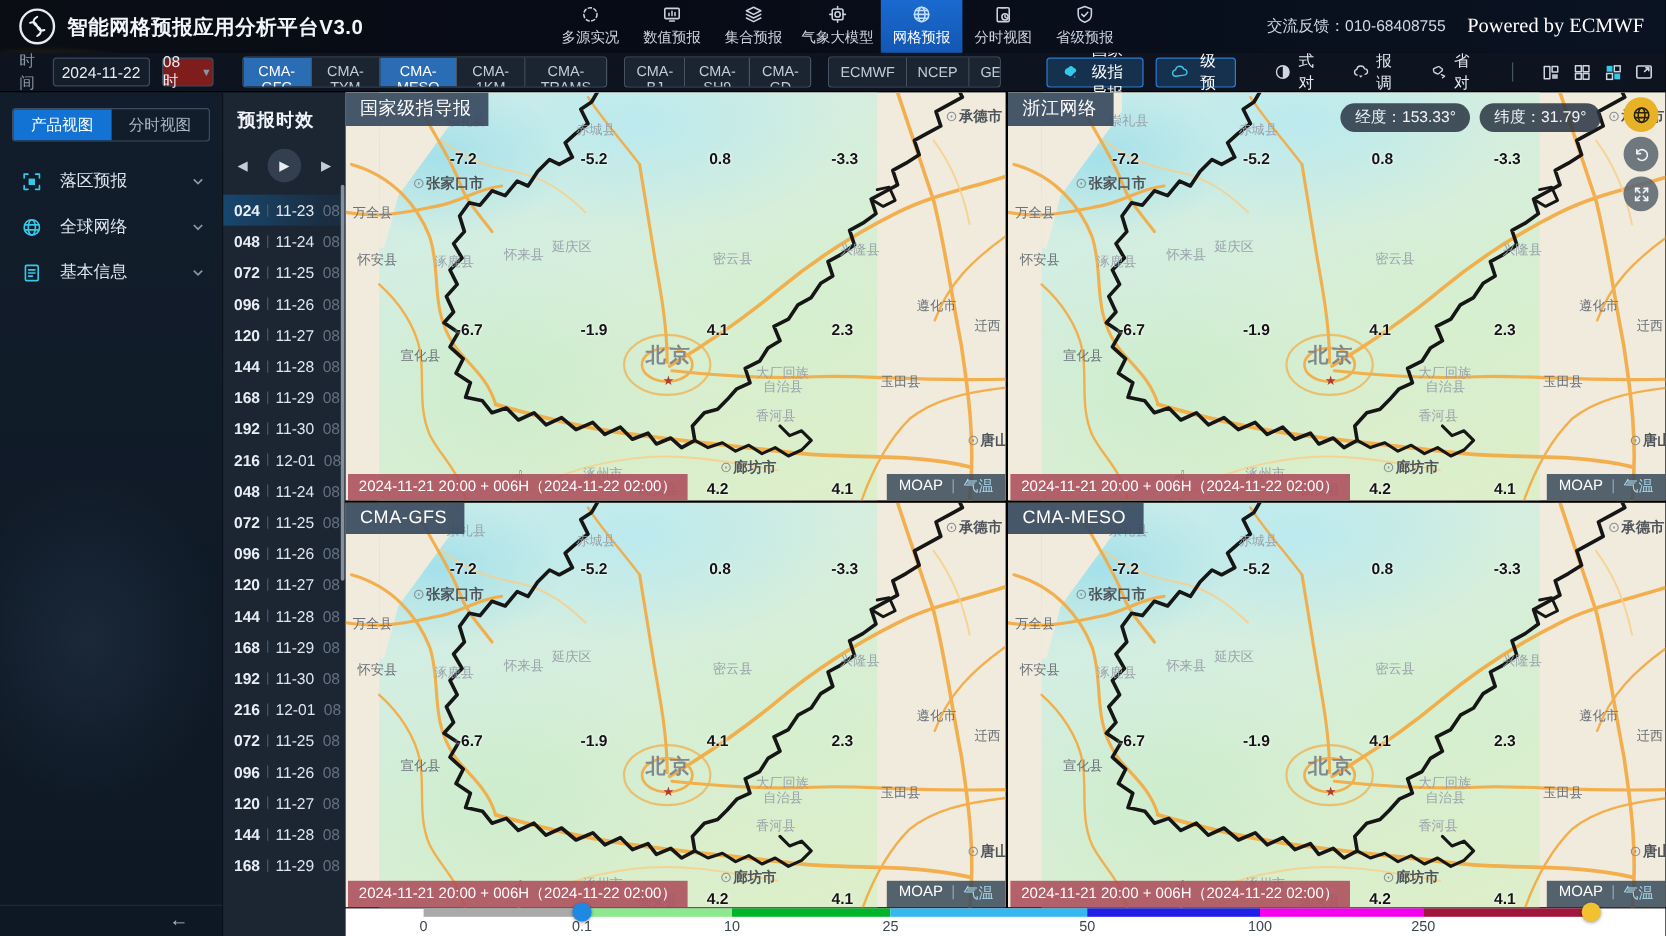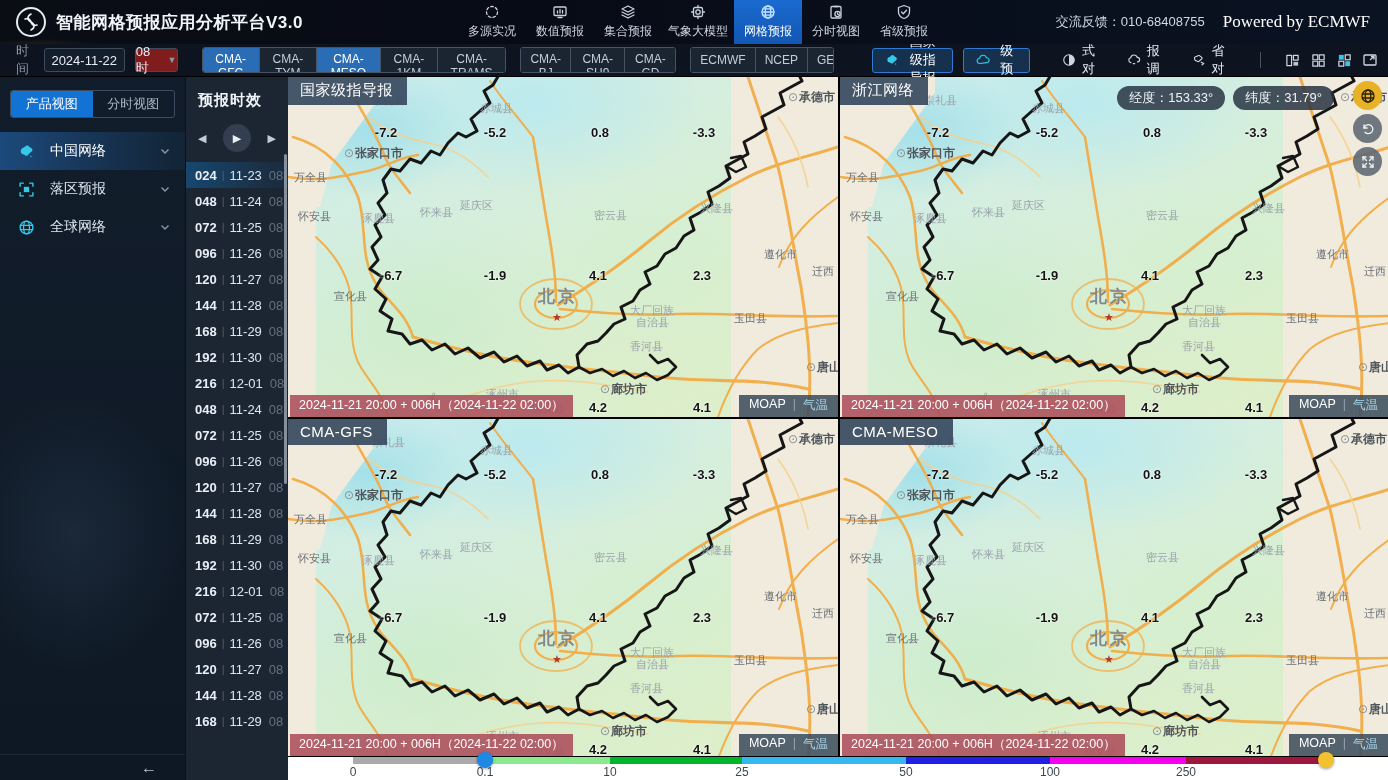--- a/index.html
+++ b/index.html
@@ -352,33 +352,20 @@
   </div>
 
   <div class="body">
 
     <aside class="sidebar">
       <div class="view-tabs" id="view-tabs">
           <div class="view-tab active">产品视图</div>
           <div class="view-tab">分时视图</div>
         </div>
       <div class="side-menu" id="side-menu">
-          <div class="menu-item active">
-            <span class="m-icon">
-              <svg viewBox="0 0 16 16" fill="currentColor">
-                <path d="M3,6 C4,4 6,4.5 7,3 C8,1.8 10,2.5 11,4 C12.5,4.5 14,5.5 13.5,7 C13,8.5 11,9 10,10.5 C9.2,11.8 7.5,12.5 6.5,11.5 C5.5,10.5 3.5,10.8 3,9.5 C2.5,8.3 2.5,7 3,6 Z M12,11.5 l1,1.5 -1.5,0.5 Z"></path>
-              </svg>
-            </span>
-            <span class="m-label">中国网络</span>
-            <span class="m-chevron">
-              <svg viewBox="0 0 12 12" width="12" height="12" fill="none" stroke="currentColor" stroke-width="1.4">
-                <path d="M2.5,4.5 L6,8 L9.5,4.5"></path>
-              </svg>
-            </span>
-          </div>
           <div class="menu-item">
             <span class="m-icon">
               <svg viewBox="0 0 16 16" fill="none" stroke="currentColor" stroke-width="1.3" stroke-linecap="round" stroke-linejoin="round">
                 <path d="M2,5 V2 H5 M11,2 H14 V5 M14,11 V14 H11 M5,14 H2 V11"></path>
                 <rect x="5.5" y="5.5" width="5" height="5" fill="currentColor" stroke="none"></rect>
               </svg>
             </span>
             <span class="m-label">落区预报</span>
             <span class="m-chevron">
               <svg viewBox="0 0 12 12" width="12" height="12" fill="none" stroke="currentColor" stroke-width="1.4">
@@ -388,20 +375,34 @@
           </div>
           <div class="menu-item">
             <span class="m-icon">
               <svg viewBox="0 0 16 16" fill="none" stroke="currentColor" stroke-width="1.3" stroke-linecap="round" stroke-linejoin="round">
                 <circle cx="8" cy="8" r="6"></circle>
                 <ellipse cx="8" cy="8" rx="2.8" ry="6"></ellipse>
                 <path d="M2.3,6 H13.7 M2.3,10 H13.7"></path>
               </svg>
             </span>
             <span class="m-label">全球网络</span>
+            <span class="m-chevron">
+              <svg viewBox="0 0 12 12" width="12" height="12" fill="none" stroke="currentColor" stroke-width="1.4">
+                <path d="M2.5,4.5 L6,8 L9.5,4.5"></path>
+              </svg>
+            </span>
+          </div>
+          <div class="menu-item">
+            <span class="m-icon">
+              <svg viewBox="0 0 16 16" fill="none" stroke="currentColor" stroke-width="1.3" stroke-linecap="round" stroke-linejoin="round">
+                <rect x="3" y="2" width="10" height="12" rx="1"></rect>
+                <path d="M5.5,5.5 H10.5 M5.5,8 H10.5 M5.5,10.5 H8.5"></path>
+              </svg>
+            </span>
+            <span class="m-label">基本信息</span>
             <span class="m-chevron">
               <svg viewBox="0 0 12 12" width="12" height="12" fill="none" stroke="currentColor" stroke-width="1.4">
                 <path d="M2.5,4.5 L6,8 L9.5,4.5"></path>
               </svg>
             </span>
           </div>
         </div>
       <div class="side-footer">
         <span class="collapse-arrow">←</span>
       </div>

